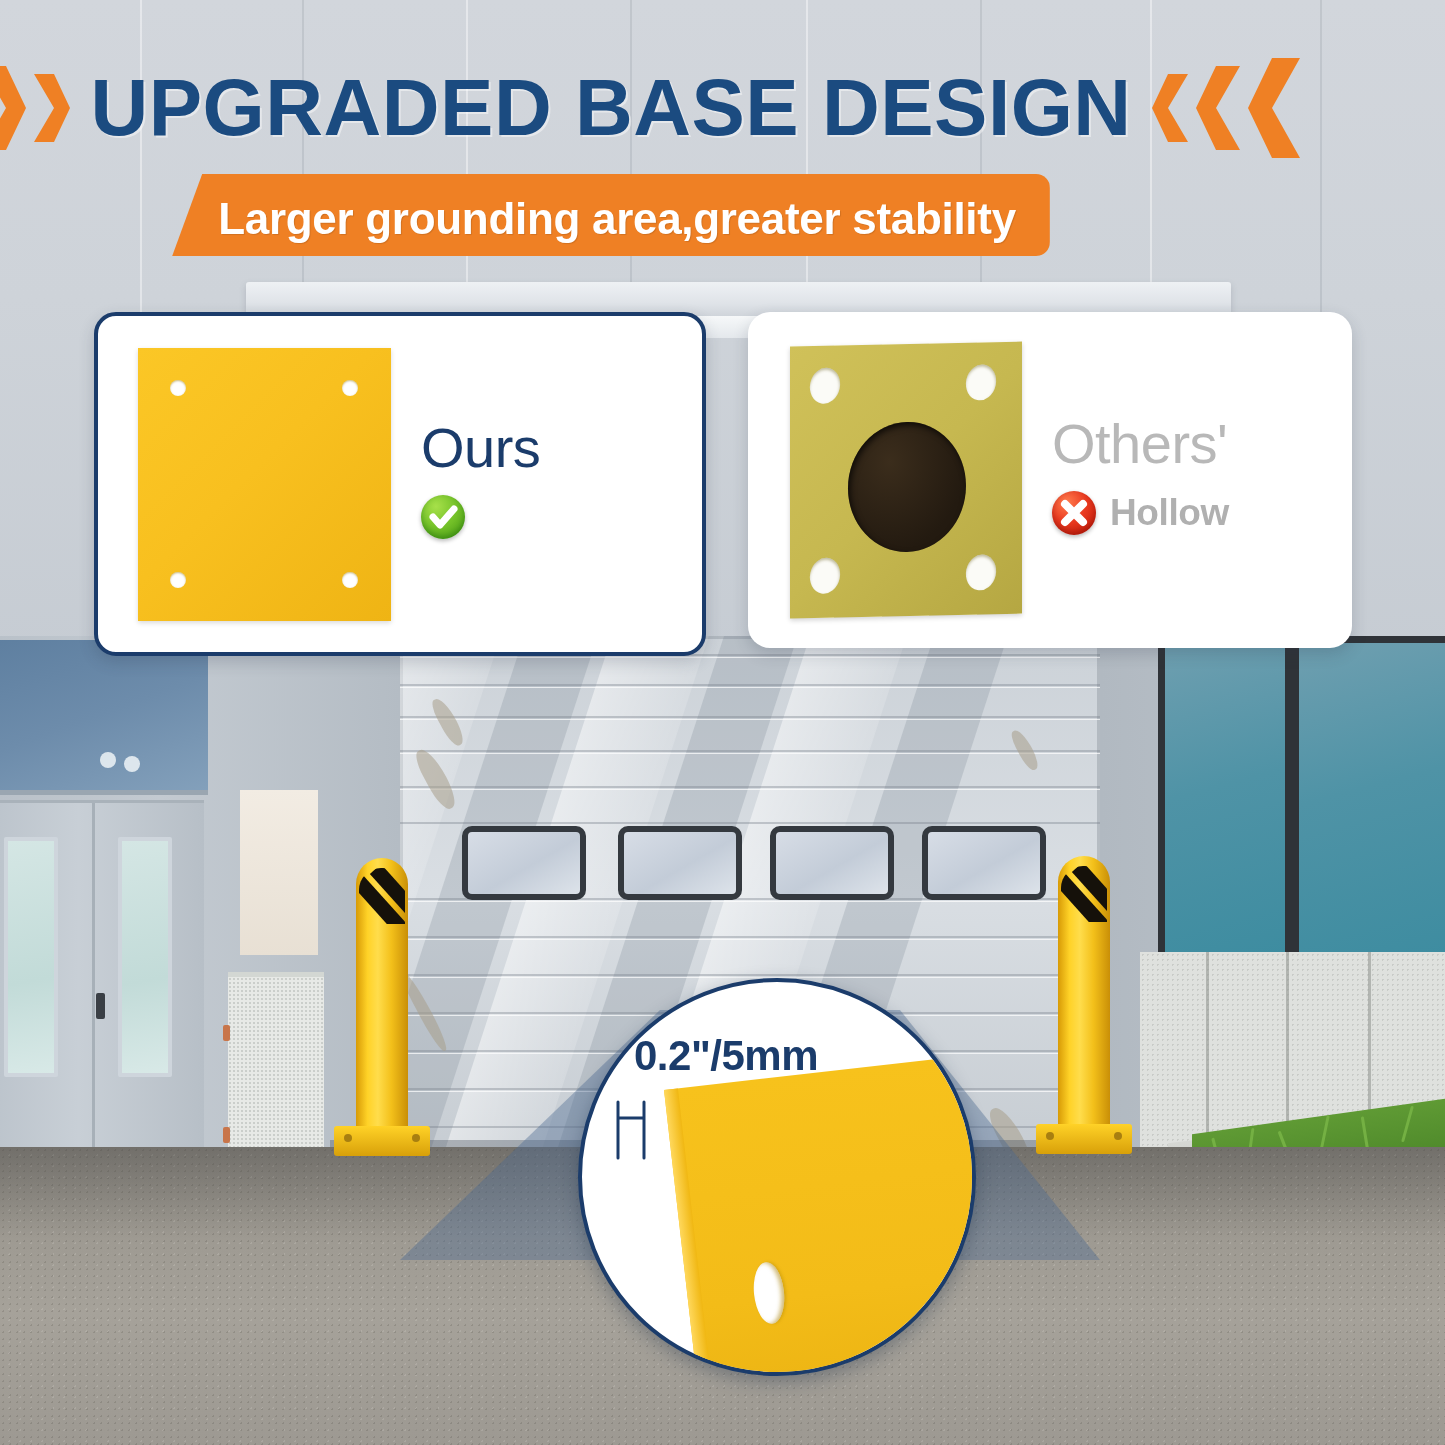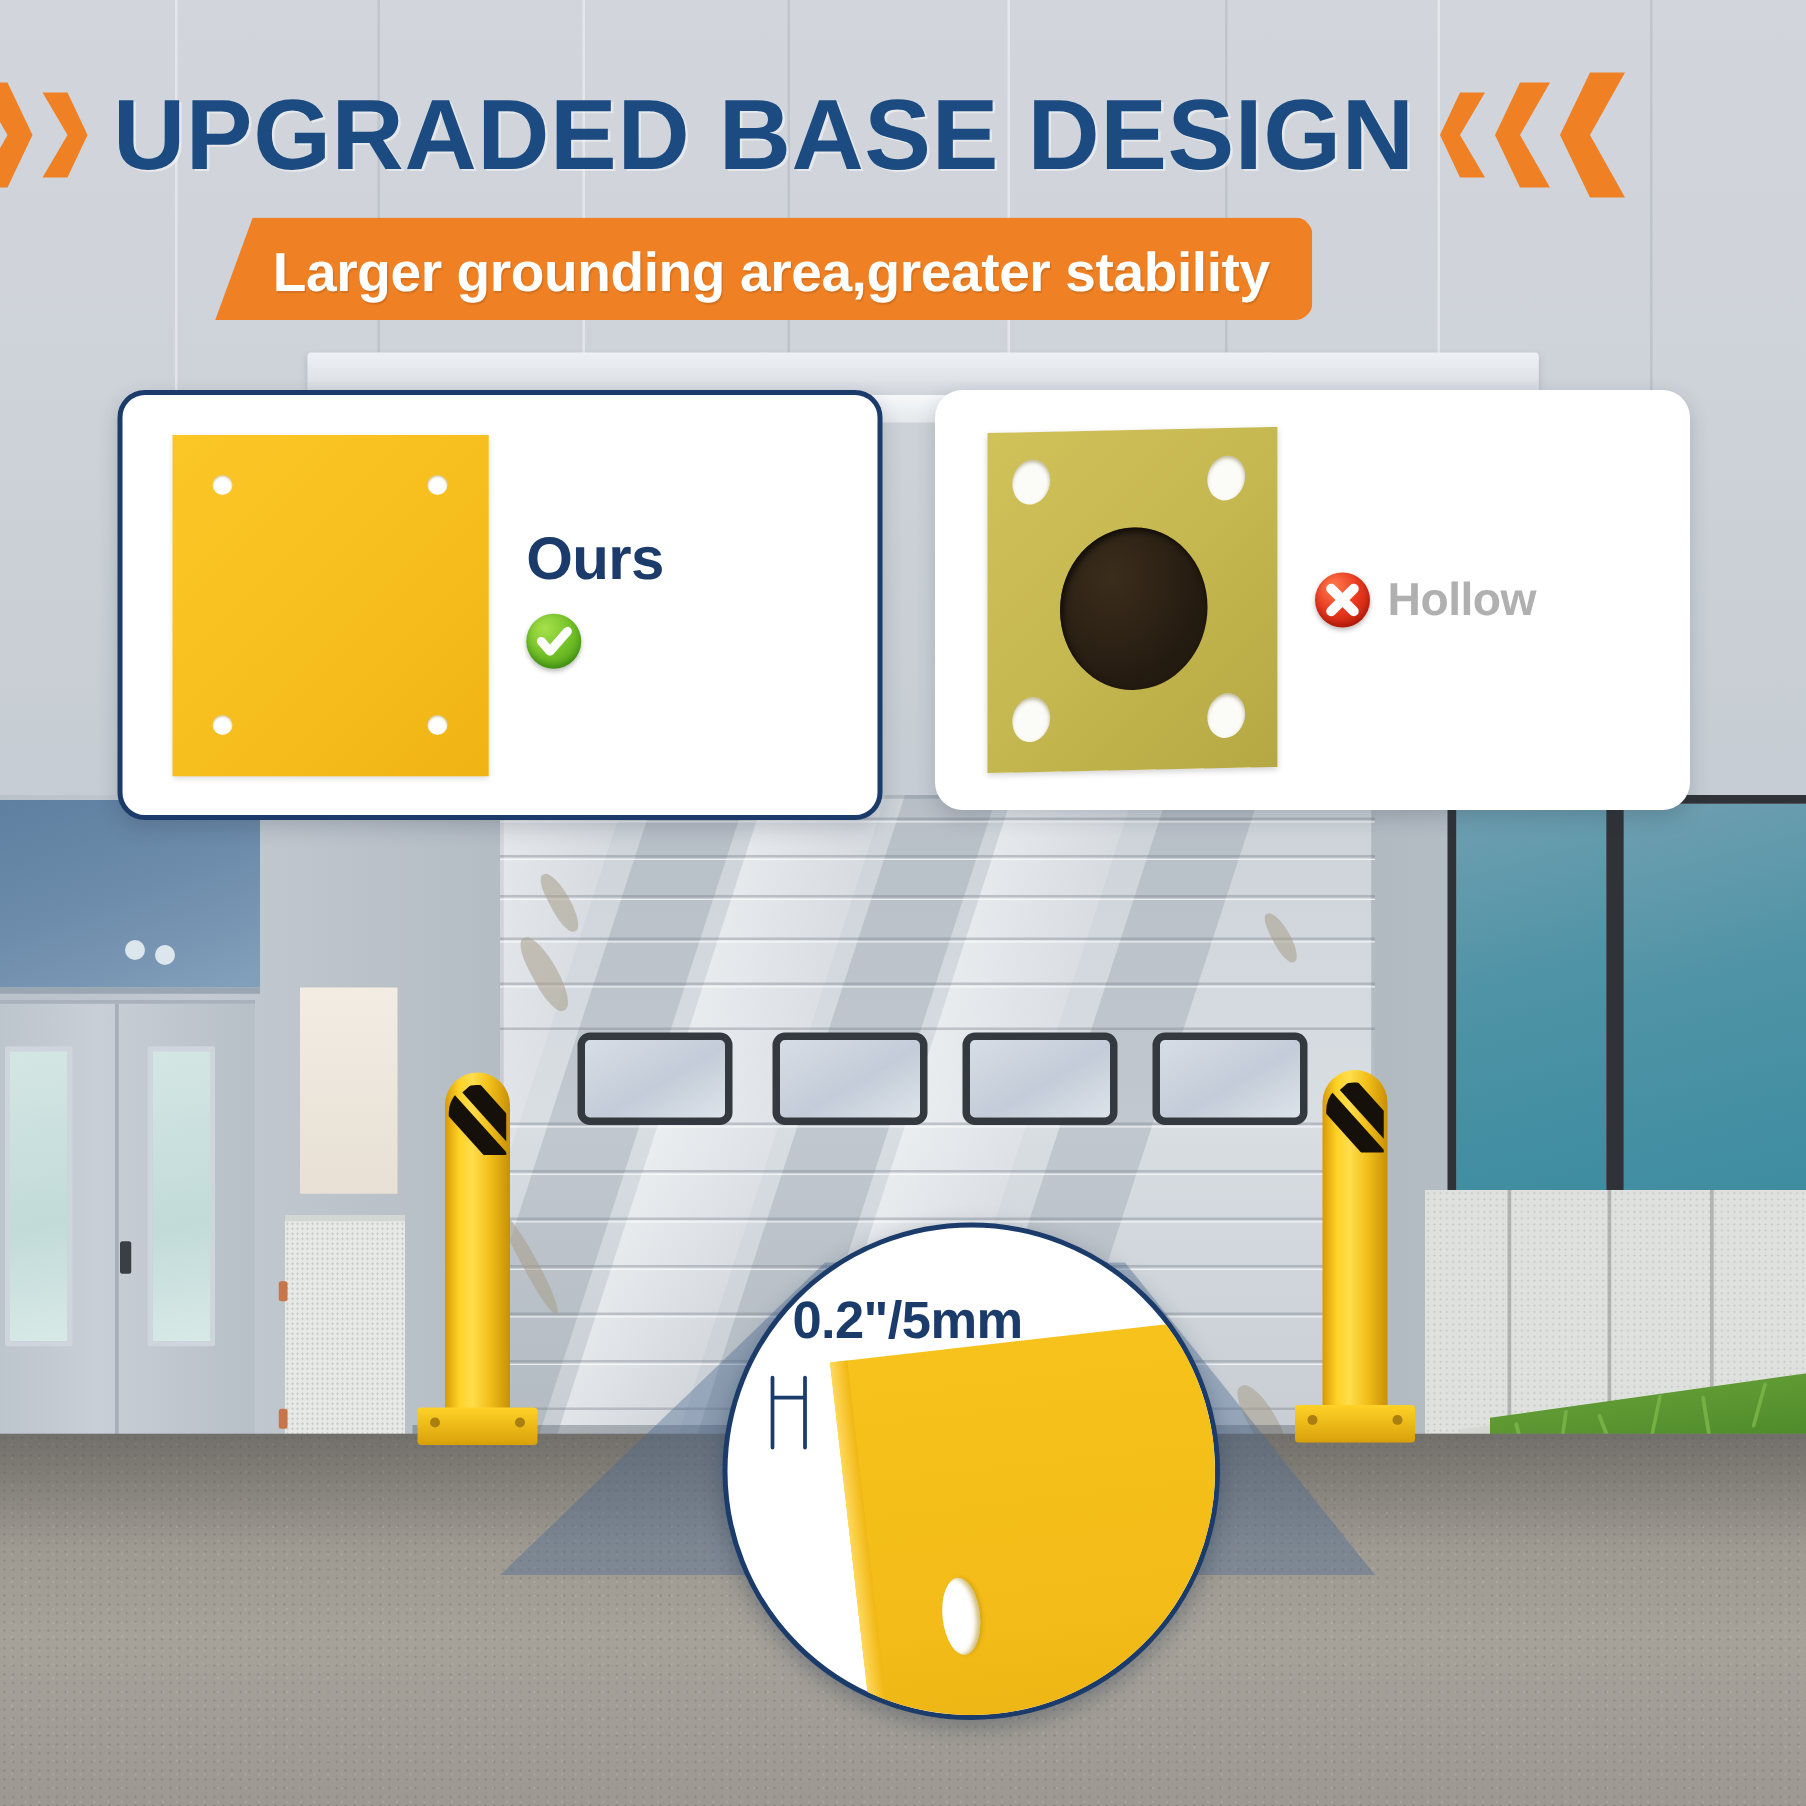--- a/index.html
+++ b/index.html
@@ -210,21 +210,21 @@
   }
   .plate-others .bighole{
     position:absolute;left:58px;top:78px;width:118px;height:130px;border-radius:50%;
     background:radial-gradient(ellipse at 35% 30%,#3b2d1c,#231a10 70%);
     box-shadow:inset 2px 3px 6px rgba(0,0,0,.7);
   }
   .plate-others .ohole{position:absolute;width:30px;height:36px;border-radius:50%;background:#fbfbf7;transform:rotate(12deg);box-shadow:inset 0 2px 3px rgba(120,110,50,.45);}
 
   .card-text{flex:1;display:flex;flex-direction:column;padding-left:30px;}
   .brand{
-    font-size:48px;font-weight:bold;line-height:1;margin:0 0 10px 0;
+    font-size:56px;font-weight:normal;line-height:1;margin:0 0 10px 0;
     letter-spacing:-.5px;
   }
   .brand-ours{color:#1b3c6b;}
   .brand-others{color:#b8b8b8;}
   .feat{display:flex;align-items:center;gap:14px;margin:9px 0;}
   .feat-txt{font-size:37px;font-weight:bold;line-height:1.02;letter-spacing:-.4px;}
   .feat-ours .feat-txt{color:#1b3c6b;}
   .feat-others .feat-txt{color:#b0b0b0;}
   .badge{flex:0 0 auto;width:44px;height:44px;border-radius:50%;position:relative;}
   .badge-ok{
@@ -451,20 +451,21 @@
     <div class="plate-wrap">
       <div class="plate-others">
         <div class="bighole"></div>
         <div class="ohole" style="left:20px;top:22px"></div>
         <div class="ohole" style="left:176px;top:22px"></div>
         <div class="ohole" style="left:20px;top:212px"></div>
         <div class="ohole" style="left:176px;top:212px"></div>
       </div>
     </div>
     <div class="card-text">
+      <div class="brand brand-others">Others'</div>
       <div class="feat feat-others">
         <span class="badge badge-no">
           <svg width="44" height="44" viewBox="0 0 44 44">
               <path d="M13 13 L31 31 M31 13 L13 31" stroke="#ffffff" stroke-width="8" stroke-linecap="round"></path>
             </svg>
         </span>
         <span class="feat-txt">Hollow</span>
       </div>
     </div>
   </div>

